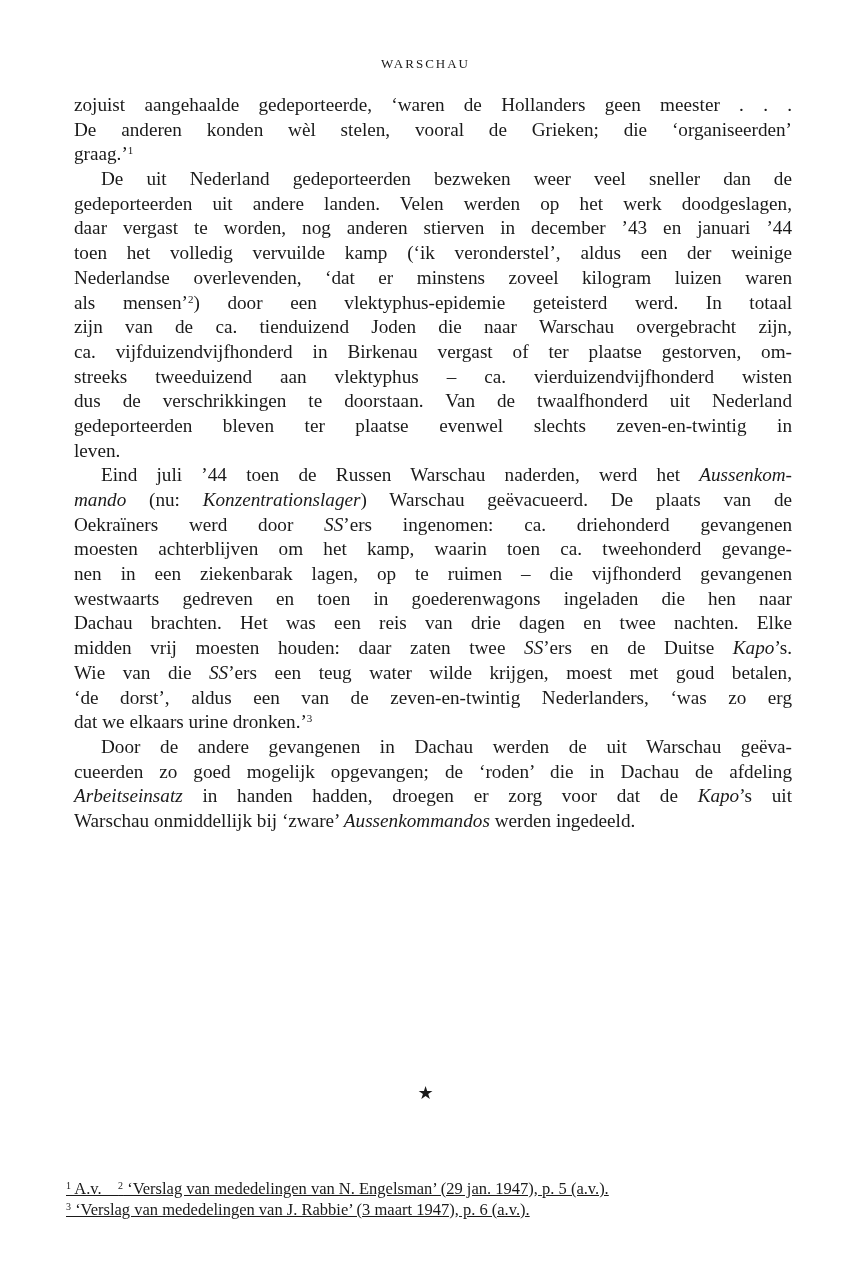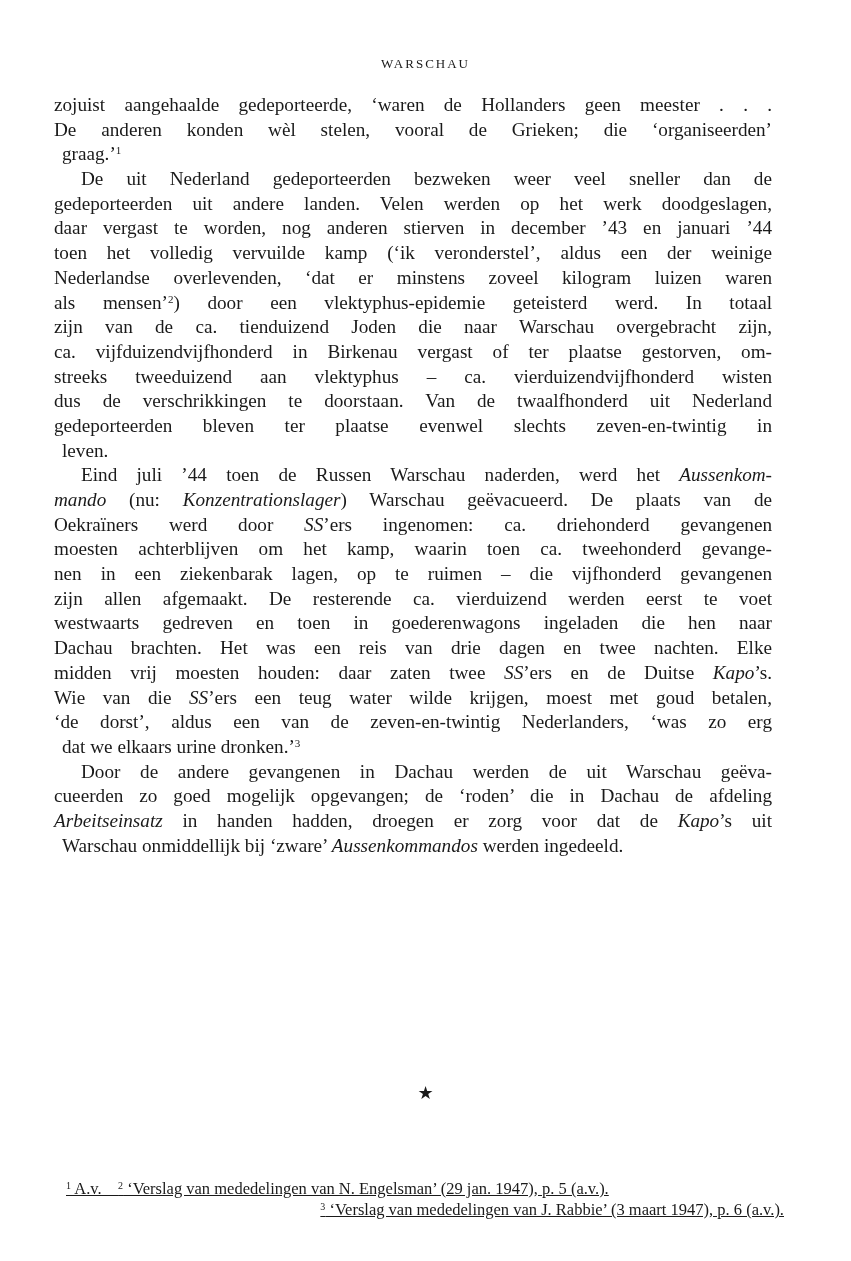--- a/index.html
+++ b/index.html
@@ -1,20 +1,20 @@
 <!DOCTYPE html>
 <html><head>
   <meta charset="utf-8">
   <style>
     html, body { margin: 0; padding: 0; background: #ffffff; }
     body { width: 851px; height: 1261px; position: relative; overflow: hidden; color: #1a1a1a; font-family: "Liberation Serif", "DejaVu Serif", serif; }
     .header { position: absolute; top: 56px; left: 0; width: 851px; text-align: center; font-size: 13px; letter-spacing: 2px; }
-    .body-text { position: absolute; top: 93px; left: 54px; width: 718px; font-size: 19.2px; }
+    .body-text { position: absolute; top: 93px; left: 74px; width: 718px; font-size: 19.2px; }
     .line { display: block; height: 24.7px; line-height: 24.7px; white-space: nowrap; text-align: justify; text-align-last: justify; }
-    .line.last { text-align-last: left; margin-left: 8px; }
+    .line.last { text-align-last: left; }
     .line.indent { padding-left: 27px; }
     sup { font-size: 11px; line-height: 0; vertical-align: 6px; }
     i { font-style: italic; }
     .star { position: absolute; top: 1082px; left: 0; width: 851px; text-align: center; font-size: 18px; }
     .footnotes { position: absolute; top: 1178px; left: 66px; width: 718px; font-size: 16.5px; text-decoration: underline; }
     .fn-line { display: block; height: 21px; line-height: 21px; white-space: nowrap; }
     .fn-line sup { font-size: 10px; vertical-align: 5px; }
   </style>
 </head>
 <body>
@@ -40,34 +40,33 @@
       <span class="line"><span>dus de verschrikkingen te doorstaan. Van de twaalfhonderd uit Nederland</span></span>
       <span class="line"><span>gedeporteerden bleven ter plaatse evenwel slechts zeven-en-twintig in</span></span>
       <span class="line last"><span>leven.</span></span>
     </div>
     <div>
       <span class="line indent"><span>Eind juli ’44 toen de Russen Warschau naderden, werd het </span><i>Aussenkom-</i></span>
       <span class="line"><i>mando</i><span> (nu: </span><i>Konzentrationslager</i><span>) Warschau geëvacueerd. De plaats van de</span></span>
       <span class="line"><span>Oekraïners werd door </span><i>SS</i><span>’ers ingenomen: ca. driehonderd gevangenen</span></span>
       <span class="line"><span>moesten achterblijven om het kamp, waarin toen ca. tweehonderd gevange-</span></span>
       <span class="line"><span>nen in een ziekenbarak lagen, op te ruimen – die vijfhonderd gevangenen</span></span>
-      <span class="line"><span>zijn allen afgemaakt. De resterende ca. vierduizend werden eerst te voet</span></span>
       <span class="line"><span>westwaarts gedreven en toen in goederenwagons ingeladen die hen naar</span></span>
       <span class="line"><span>Dachau brachten. Het was een reis van drie dagen en twee nachten. Elke</span></span>
       <span class="line"><span>midden vrij moesten houden: daar zaten twee </span><i>SS</i><span>’ers en de Duitse </span><i>Kapo</i><span>’s.</span></span>
       <span class="line"><span>Wie van die </span><i>SS</i><span>’ers een teug water wilde krijgen, moest met goud betalen,</span></span>
       <span class="line"><span>‘de dorst’, aldus een van de zeven-en-twintig Nederlanders, ‘was zo erg</span></span>
       <span class="line last"><span>dat we elkaars urine dronken.’</span><sup>3</sup></span>
     </div>
     <div>
       <span class="line indent"><span>Door de andere gevangenen in Dachau werden de uit Warschau geëva-</span></span>
       <span class="line"><span>cueerden zo goed mogelijk opgevangen; de ‘roden’ die in Dachau de afdeling</span></span>
       <span class="line"><i>Arbeitseinsatz</i><span> in handen hadden, droegen er zorg voor dat de </span><i>Kapo</i><span>’s uit</span></span>
       <span class="line last"><span>Warschau onmiddellijk bij ‘zware’ </span><i>Aussenkommandos</i><span> werden ingedeeld.</span></span>
     </div>
   </div>
 
 <div class="star">★</div>
 
 <div class="footnotes" id="footnotes">
     <span class="fn-line" style="white-space: pre;"><sup>1</sup><span> A.v.    </span><sup>2</sup><span> ‘Verslag van mededelingen van N. Engelsman’ (29 jan. 1947), p. 5 (a.v.).</span></span>
-    <span class="fn-line" style="white-space: pre; text-align: right;"><sup>3</sup><span> ‘Verslag van mededelingen van J. Rabbie’ (3 maart 1947), p. 6 (a.v.).</span></span>
+    <span class="fn-line" style="white-space: pre;"><sup>3</sup><span> ‘Verslag van mededelingen van J. Rabbie’ (3 maart 1947), p. 6 (a.v.).</span></span>
   </div>
 
 </body></html>

